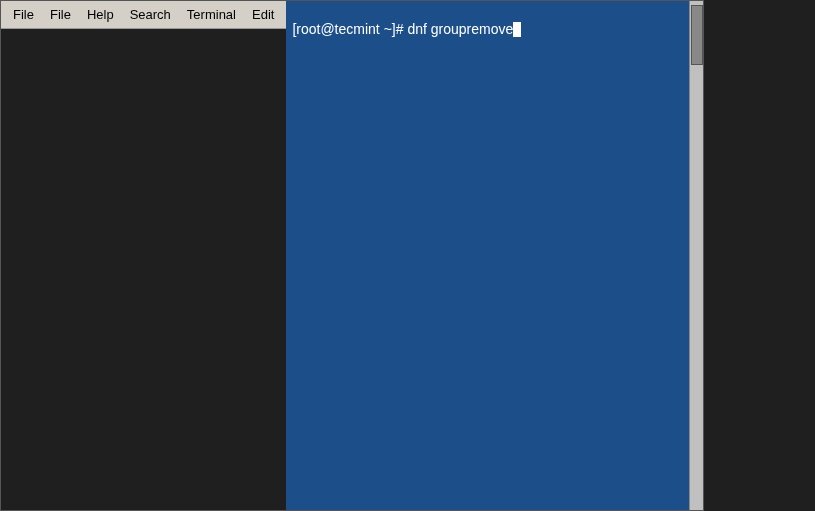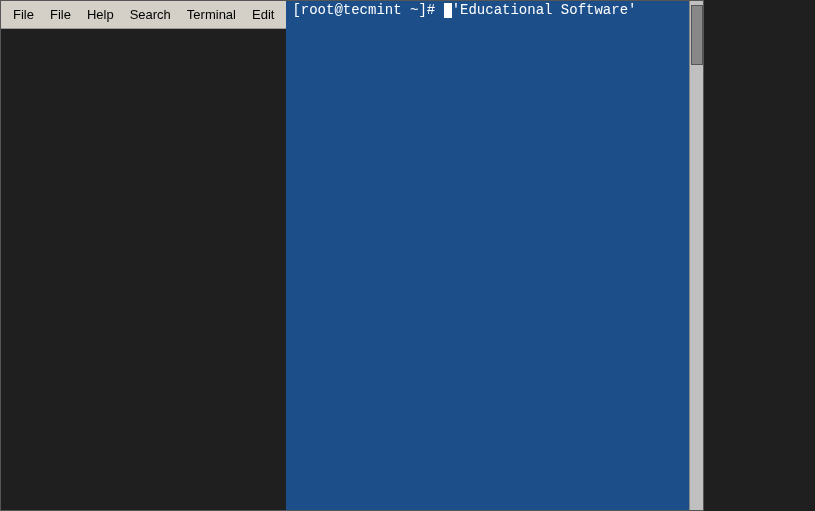--- a/index.html
+++ b/index.html
@@ -41,24 +41,24 @@
       font-size: 13px;
       font-family: Arial, sans-serif;
       color: #000;
       cursor: pointer;
       user-select: none;
     }
 
     .terminal-body {
       background: #1c4f8a;
       flex: 1;
-      padding: 0 6px;
+      padding: 19px 6px;
       color: #ffffff;
       font-size: 14px;
-      font-family: Liberation Mono, monospace;
+      font-family: Liberation Sans, sans-serif;
       line-height: 1.4;
       position: relative;
       overflow: hidden;
     }
 
     .terminal-line {
       display: flex;
       align-items: center;
       white-space: pre;
     }
@@ -102,19 +102,19 @@
     <div class="menu-item">File</div>
     <div class="menu-item">File</div>
     <div class="menu-item">Help</div>
     <div class="menu-item">Search</div>
     <div class="menu-item">Terminal</div>
     <div class="menu-item">Edit</div>
   </div>
 
   <div class="terminal-body">
     <div class="terminal-line">
-      <span>[root@tecmint ~]# </span><span class="cursor"></span><span>'Educational Software'</span>
+      <span>[root@tecmint ~]# </span><span>dnf groupremove</span><span class="cursor"></span>
     </div>
     <div class="scrollbar-area">
       <div class="scrollbar-thumb"></div>
     </div>
   </div>
 </div>
 
 </body></html>

